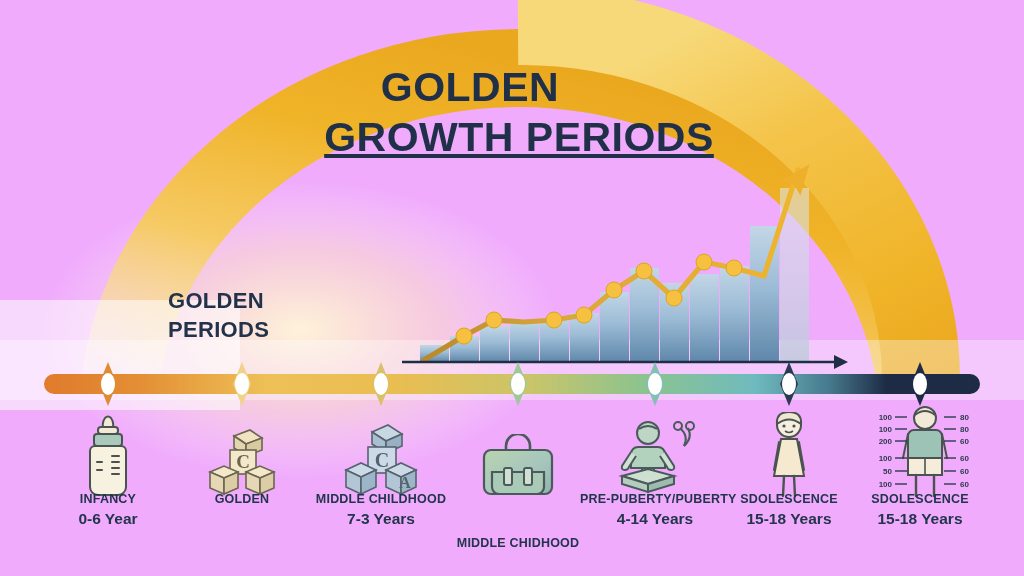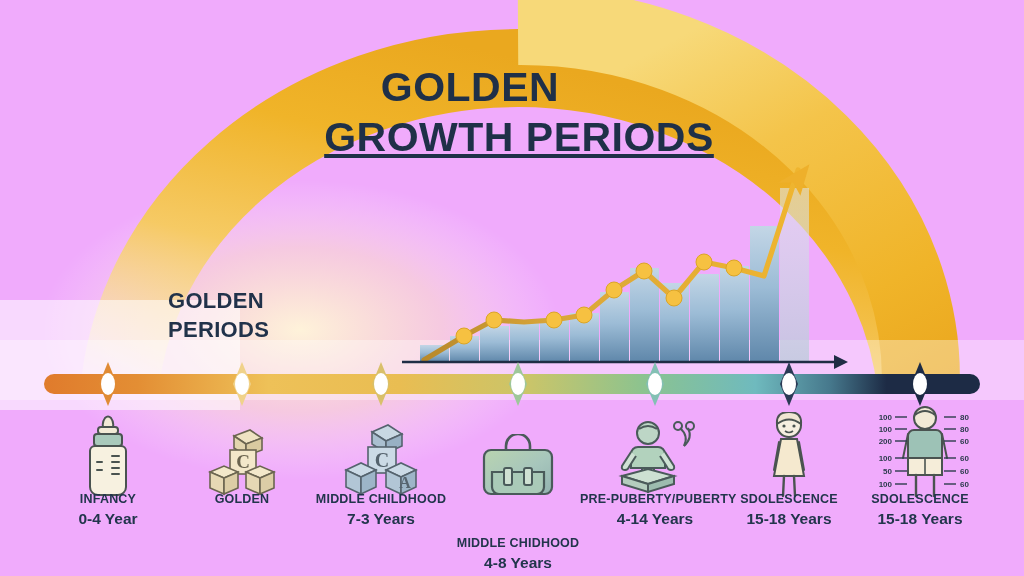--- a/index.html
+++ b/index.html
@@ -415,33 +415,32 @@
           <line x1="33" y1="78" x2="45" y2="78"></line>
             <line x1="82" y1="78" x2="94" y2="78"></line>
         </g>
       </svg>
     </div>
   </div>
 
   <div class="labels-layer">
     <div class="label-slot" style="left:33px;">
       <span class="lname">INFANCY</span>
-      <span class="lage">0-4 Year</span>
+      <span class="lage">0-6 Year</span>
     </div>
     <div class="label-slot" style="left:167px;">
       <span class="lname">GOLDEN</span>
       <span class="lage"></span>
     </div>
     <div class="label-slot" style="left:306px;">
       <span class="lname">MIDDLE CHILDHOOD</span>
       <span class="lage">7-3 Years</span>
     </div>
     <div class="label-slot" style="left:443px;margin-top:44px;">
       <span class="lname">MIDDLE CHIDHOOD</span>
-      <span class="lage">4-8 Years</span>
     </div>
     <div class="label-slot" style="left:580px;">
       <span class="lname">PRE-PUBERTY/PUBERTY</span>
       <span class="lage">4-14 Years</span>
     </div>
     <div class="label-slot" style="left:714px;">
       <span class="lname">SDOLESCENCE</span>
       <span class="lage">15-18 Years</span>
     </div>
     <div class="label-slot" style="left:845px;">

